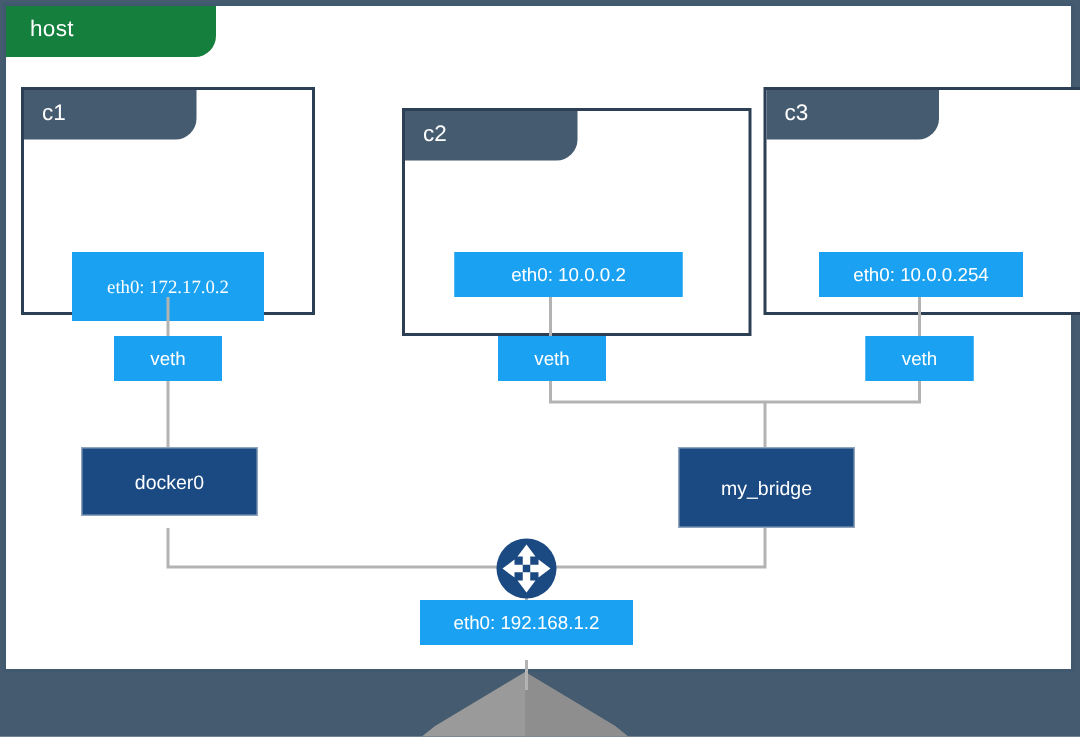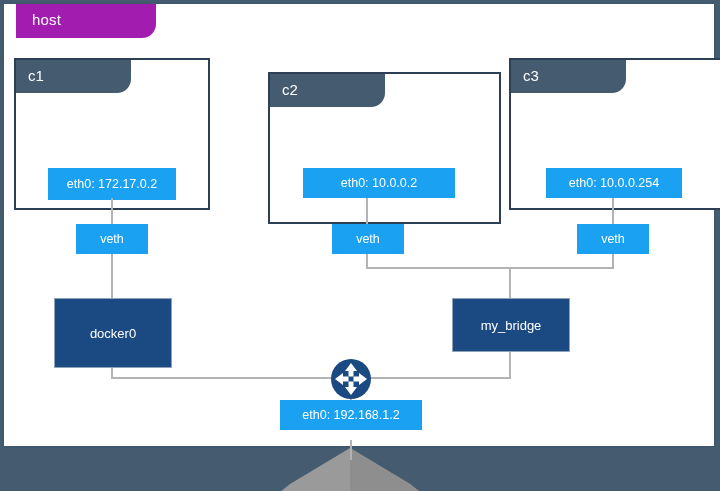--- a/index.html
+++ b/index.html
@@ -31,25 +31,25 @@
     left: 2px;
     top: 2px;
     width: 714px;
     height: 446px;
     background: #ffffff;
     border: 2px solid #41596e;
     box-sizing: border-box;
   }
   .host-tab {
     position: absolute;
-    left: 12px;
+    left: 0px;
     top: 0px;
     width: 140px;
     height: 34px;
-    background: #a21caf;
+    background: #15803d;
     border-bottom-right-radius: 14px;
     box-sizing: border-box;
   }
   .host-tab-label {
     position: absolute;
     left: 16px;
     top: 7px;
     color: #ffffff;
     font-size: 15px;
     letter-spacing: .2px;
@@ -141,21 +141,21 @@
   <div class="host-tab">
     <span class="host-tab-label">host</span>
   </div>
 </div>
 
 <div class="container-box" style="left:14px; top:58px; width:196px; height:152px;padding-left:40px;">
   <div class="container-tab">
     <span class="container-tab-label">c1</span>
   </div>
 </div>
-<div class="lblue-box" style="left:48px; top:168px; width:128px; height:32px;">eth0: 172.17.0.2</div>
+<div class="lblue-box" style="left:48px; top:168px; width:128px; height:46px;font-family:Liberation Serif, serif;">eth0: 172.17.0.2</div>
 
 <div class="container-box" style="left:268px; top:72px; width:233px; height:152px;">
   <div class="container-tab">
     <span class="container-tab-label">c2</span>
   </div>
 </div>
 <div class="lblue-box" style="left:303px; top:168px; width:152px; height:30px;">eth0: 10.0.0.2</div>
 
 <div class="container-box" style="left:509px; top:58px; width:220px; height:152px;">
   <div class="container-tab">
@@ -184,21 +184,21 @@
     <path d="M351,398 L351,410"></path>
 
     <path d="M351,440 L351,460"></path>
   </g>
 </svg>
 
 <div class="lblue-box" style="left:76px; top:224px; width:72px; height:30px;">veth</div>
 <div class="lblue-box" style="left:332px; top:224px; width:72px; height:30px;">veth</div>
 <div class="lblue-box" style="left:577px; top:224px; width:72px; height:30px;">veth</div>
 
-<div class="dblue-box" style="left:54px; top:298px; width:118px; height:70px;">docker0</div>
+<div class="dblue-box" style="left:54px; top:298px; width:118px; height:46px;">docker0</div>
 <div class="dblue-box" style="left:452px; top:298px; width:118px; height:54px;">my_bridge</div>
 
 <div class="router-icon">
   <svg width="42" height="42" viewBox="0 0 42 42" xmlns="http://www.w3.org/2000/svg">
     <circle cx="21" cy="21" r="20" fill="#1b4a82"></circle>
     <g fill="#ffffff">
       <polygon points="21,5 27,13 23.5,13 23.5,18.5 18.5,18.5 18.5,13 15,13"></polygon>
       <polygon points="21,37 27,29 23.5,29 23.5,23.5 18.5,23.5 18.5,29 15,29"></polygon>
       <polygon points="5,21 13,15 13,18.5 18.5,18.5 18.5,23.5 13,23.5 13,27"></polygon>
       <polygon points="37,21 29,15 29,18.5 23.5,18.5 23.5,23.5 29,23.5 29,27"></polygon>

